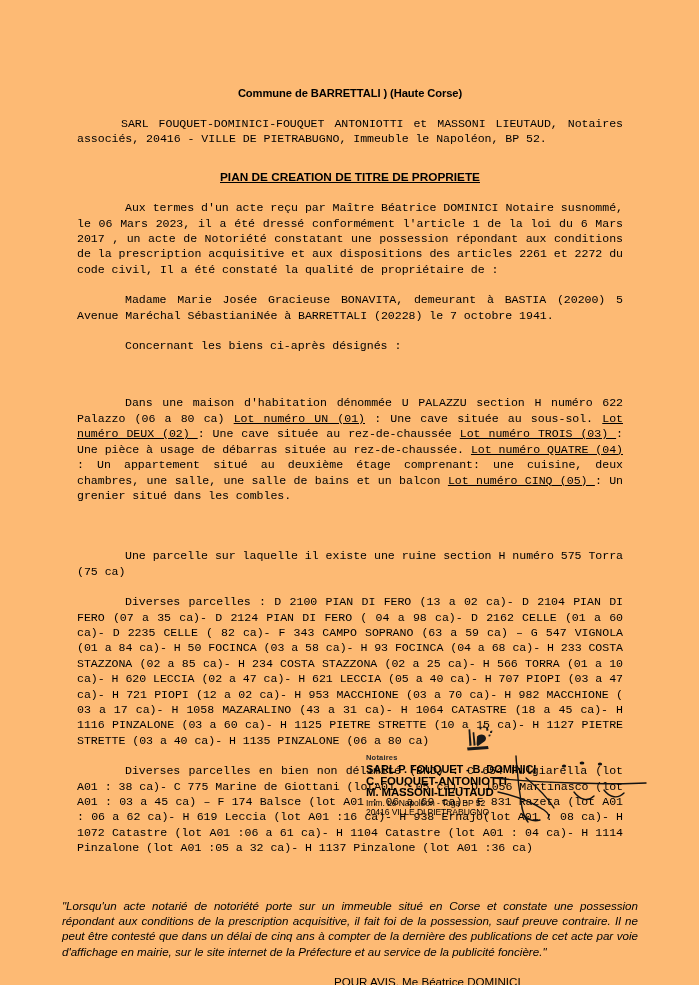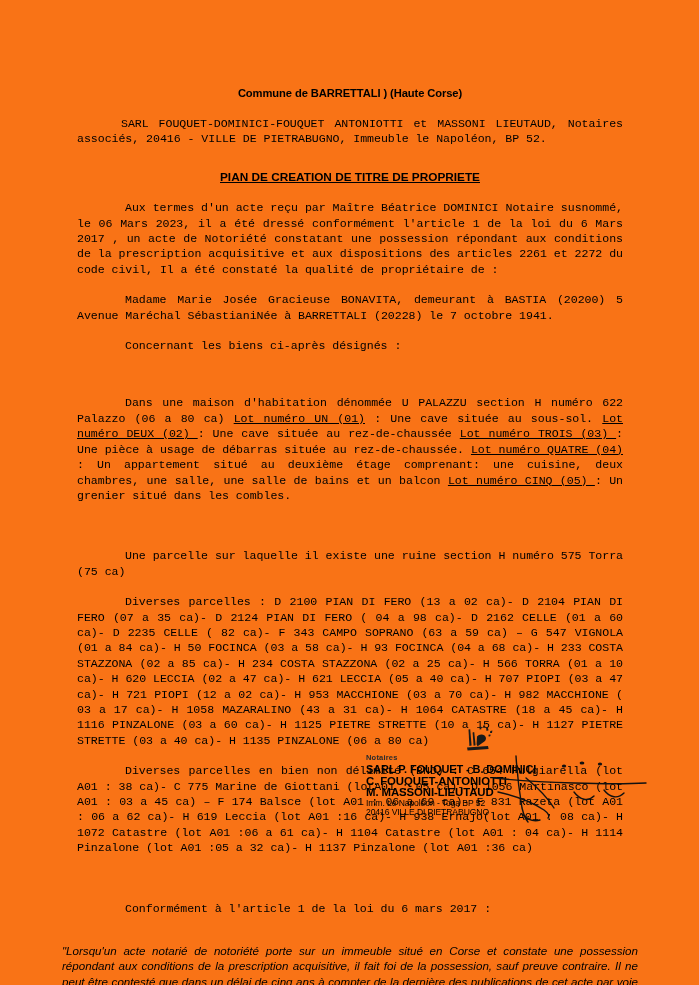--- a/index.html
+++ b/index.html
@@ -4,21 +4,21 @@
 <style>
   html, body {
     margin: 0;
     padding: 0;
     background: #ffffff;
   }
   .page {
     position: relative;
     width: 699px;
     height: 985px;
-    background: #f97316;
+    background: #fdba74;
     font-family: "Liberation Sans", sans-serif;
     color: #000000;
     overflow: hidden;
   }
   .doc-body {
     position: absolute;
     left: 62px;
     top: 86px;
     width: 576px;
   }
@@ -153,21 +153,20 @@
     <div class="gap-lg"></div>
 
     <p class="just"><span class="ind"></span><span>Une parcelle sur laquelle il existe une ruine section H numéro 575 Torra (75 ca)</span></p>
 
     <p class="just"><span class="ind"></span><span>Diverses parcelles : D 2100 PIAN DI FERO (13 a 02 ca)- D 2104 PIAN DI FERO (07 a 35 ca)- D 2124 PIAN DI FERO ( 04 a 98 ca)- D 2162 CELLE (01 a 60 ca)- D 2235 CELLE ( 82 ca)- F 343 CAMPO SOPRANO (63 a 59 ca) – G 547 VIGNOLA (01 a 84 ca)- H 50 FOCINCA (03 a 58 ca)- H 93 FOCINCA (04 a 68 ca)- H 233 COSTA STAZZONA (02 a 85 ca)- H 234 COSTA STAZZONA (02 a 25 ca)- H  566 TORRA (01 a 10 ca)- H 620 LECCIA (02 a 47 ca)- H 621 LECCIA (05 a 40 ca)- H 707 PIOPI (03 a 47 ca)- H 721 PIOPI (12 a 02 ca)- H 953 MACCHIONE (03 a 70 ca)- H 982 MACCHIONE ( 03 a 17 ca)- H 1058 MAZARALINO (43 a 31 ca)- H 1064 CATASTRE (18 a 45 ca)- H 1116 PINZALONE (03 a 60 ca)- H 1125 PIETRE STRETTE (10 a 15 ca)- H 1127 PIETRE STRETTE (03 a 40 ca)- H 1135 PINZALONE (06 a 80 ca)</span></p>
 
     <p class="just"><span class="ind"></span><span>Diverses parcelles en bien non délimité (BND) :  C 654  Fulgiarella (lot A01 : 38 ca)- C 775 Marine de Giottani  (lotA01 : 05 ca)- D 1056 Martinasco  (lot A01 : 03 a 45 ca) – F 174 Balsce (lot A01 : 06 a 69 ca)- F 831 Razeta  (lot A01 : 06 a 62 ca)- H 619 Leccia (lot A01 :16 ca)- H 938 Ernajo(lot A01 : 08 ca)- H 1072 Catastre (lot A01 :06 a 61 ca)- H 1104 Catastre (lot A01 : 04 ca)- H 1114 Pinzalone (lot A01 :05 a 32 ca)- H 1137 Pinzalone (lot A01 :36 ca)</span></p>
 
     <div class="gap-lg"></div>
 
-    <p class="just"><span class="ind"></span><span>Conformément à l'article 1 de la loi du 6 mars 2017 :</span></p>
 
     <div class="gap-md"></div>
 
     <p class="quote"><span class="ind"></span><span>"Lorsqu'un acte notarié de notoriété porte sur un immeuble situé en Corse et constate une possession répondant aux conditions de la prescription acquisitive, il fait foi de la possession, sauf preuve contraire. Il ne peut être contesté que dans un délai de cinq ans à compter de la dernière des publications de cet acte par voie d'affichage en mairie, sur le site internet de la Préfecture et au service de la publicité foncière."</span></p>
 
     <div class="gap-lg"></div>
 
     <p class="pouravis">POUR AVIS, Me Béatrice DOMINICI</p>
 
   </div>

